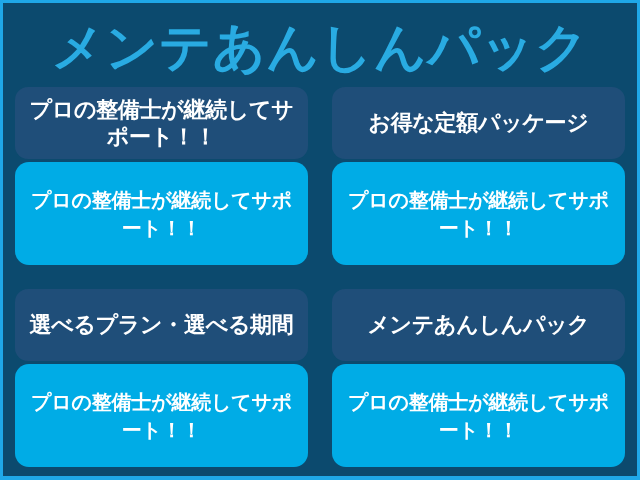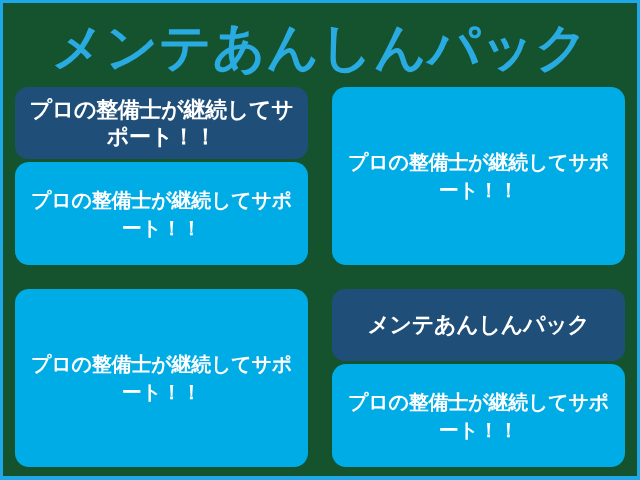--- a/index.html
+++ b/index.html
@@ -13,21 +13,21 @@
   }
 
   body {
     font-family: "Liberation Sans", "DejaVu Sans", sans-serif;
   }
 
   #page {
     position: relative;
     width: 640px;
     height: 480px;
-    background: #14532d;
+    background: #0c4a6e;
     border: 3px solid #1fa8e8;
     border-bottom-width: 4px;
     padding: 0;
   }
 
   
   .title-bar {
     height: 84px;
     display: flex;
     align-items: center;
@@ -110,24 +110,26 @@
   </div>
 
   <div class="grid">
 
     <div class="feature">
       <div class="feature-head two-line">プロの整備士が継続してサポート！！</div>
       <div class="feature-body">プロの整備士が継続してサポート！！</div>
     </div>
 
     <div class="feature">
+      <div class="feature-head">お得な定額パッケージ</div>
       <div class="feature-body">プロの整備士が継続してサポート！！</div>
     </div>
 
     <div class="feature">
+      <div class="feature-head">選べるプラン・選べる期間</div>
       <div class="feature-body">プロの整備士が継続してサポート！！</div>
     </div>
 
     <div class="feature">
       <div class="feature-head">メンテあんしんパック</div>
       <div class="feature-body">プロの整備士が継続してサポート！！</div>
     </div>
 
   </div>
 </div>

